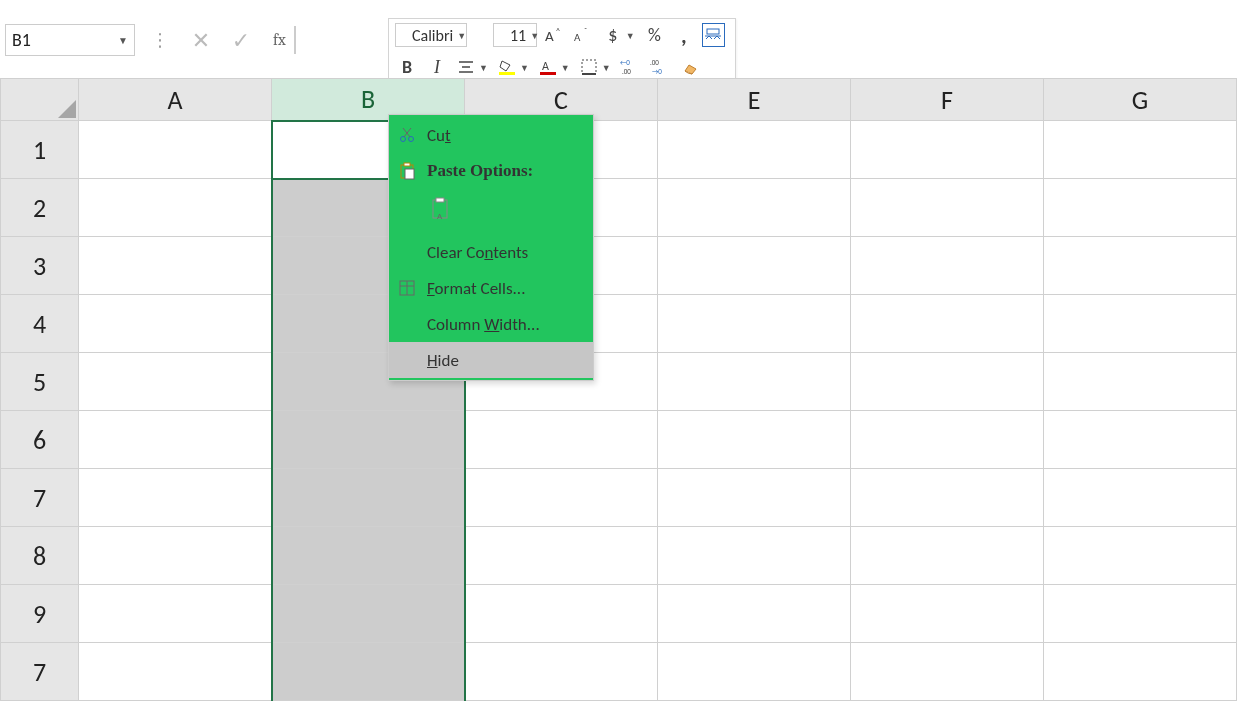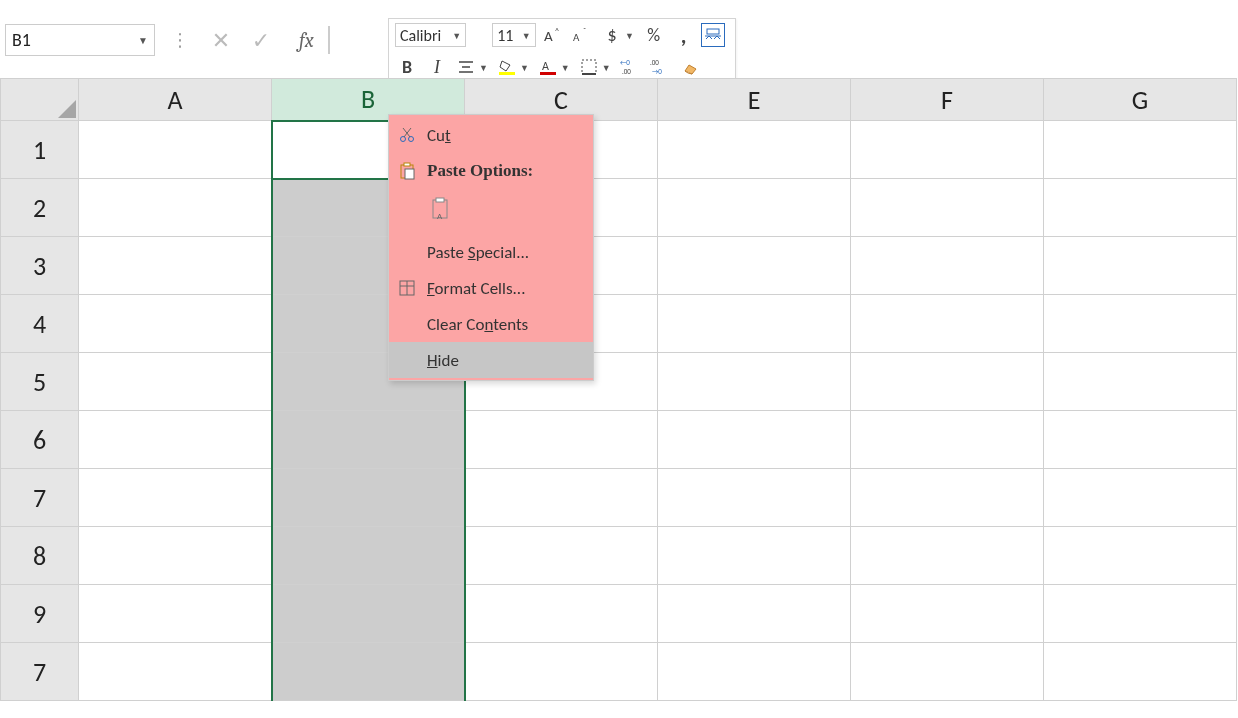--- a/index.html
+++ b/index.html
@@ -17,21 +17,21 @@
 
 .top-bar {
   position: absolute;
   left: 0;
   top: 20px;
   height: 40px;
   display: flex;
   align-items: center;
 }
 .name-box {
-  width: 150px;
+  width: 130px;
   height: 32px;
   border: 1px solid #ccc;
   background: #fff;
   margin-left: 5px;
   display: flex;
   align-items: center;
   padding: 0 6px;
   font-size: 18px;
   color: #222;
   position: relative;
@@ -51,25 +51,24 @@
   width: 32px;
   height: 32px;
   display: inline-flex;
   align-items: center;
   justify-content: center;
   font-size: 22px;
   color: #bbb;
   margin-right: 8px;
 }
 .fx-label {
-  font-style: italic;
-  font-size: 20px;
+  font-size: 16px;
   color: #666;
   font-family: "Cambria", "Times New Roman", serif;
-  margin: 0 6px;
+  margin: 0 0;
   padding: 0 8px;
 }
 .formula-input {
   border: 1px solid #ccc;
   height: 28px;
   width: 2px; 
   background: #fff;
 }
 
 
@@ -88,21 +87,21 @@
   height: 32px;
   padding: 0 6px;
   gap: 2px;
 }
 .mini-row > * { margin-right: 4px; }
 .font-combo {
   border: 1px solid #ccc;
   height: 24px;
   display: inline-flex;
   align-items: center;
-  padding: 0 4px;
+  padding: 0 16px;
   font-size: 16px;
   background: #fff;
 }
 .font-name-combo { width: 72px; }
 .font-size-combo { width: 44px; margin-left: 20px; }
 .combo-arrow { font-size: 9px; color: #555; margin-left: auto; padding-left:4px;}
 .tb-btn {
   width: 24px;
   height: 24px;
   display: inline-flex;
@@ -181,21 +180,21 @@
   background: #fff;
   border: 2px solid #227447;
 }
 
 
 .context-menu {
   position: absolute;
   left: 388px;
   top: 114px;
   width: 206px;
-  background: #fca5a5;
+  background: #22c55e;
   border: 1px solid #ccc;
   box-shadow: 2px 3px 6px rgba(0,0,0,0.15);
   padding: 2px 0;
   font-size: 17px;
 }
 .menu-item {
   display: flex;
   align-items: center;
   height: 36px;
   padding: 0 8px 0 4px;
@@ -466,33 +465,33 @@
     <span class="tb-btn" data-interactable="true" style="border:1px solid transparent;width:30px;height:30px;">
       <svg width="22" height="26" viewBox="0 0 22 26">
           <rect x="2" y="3" width="14" height="18" fill="none" stroke="#888"></rect>
           <rect x="5" y="1" width="8" height="4" fill="#fff" stroke="#888"></rect>
           <text x="6" y="22" font-size="9" fill="#666">A</text>
         </svg>
     </span>
   </div>
   <div class="menu-item" data-interactable="true">
     <span class="menu-icon" data-interactable="false"></span>
-    <span data-interactable="false">Paste <span class="underline-letter">S</span>pecial...</span>
+    <span data-interactable="false">Clear Co<span class="underline-letter">n</span>tents</span>
   </div>
   <div class="menu-item" data-interactable="true">
     <span class="menu-icon" data-interactable="false">
       <svg width="16" height="16" viewBox="0 0 16 16">
           <rect x="1" y="1" width="14" height="14" fill="none" stroke="#666"></rect>
           <line x1="1" y1="6" x2="15" y2="6" stroke="#666"></line>
           <line x1="8" y1="1" x2="8" y2="15" stroke="#666"></line>
         </svg>
     </span>
     <span data-interactable="false"><span class="underline-letter">F</span>ormat Cells...</span>
   </div>
   <div class="menu-item" data-interactable="true">
     <span class="menu-icon" data-interactable="false"></span>
-    <span data-interactable="false">Clear Co<span class="underline-letter">n</span>tents</span>
+    <span data-interactable="false">Column <span class="underline-letter">W</span>idth...</span>
   </div>
   <div class="menu-item highlight" data-interactable="true">
     <span class="menu-icon" data-interactable="false"></span>
     <span data-interactable="false"><span class="underline-letter">H</span>ide</span>
   </div>
 </div>
 
 </body></html>

